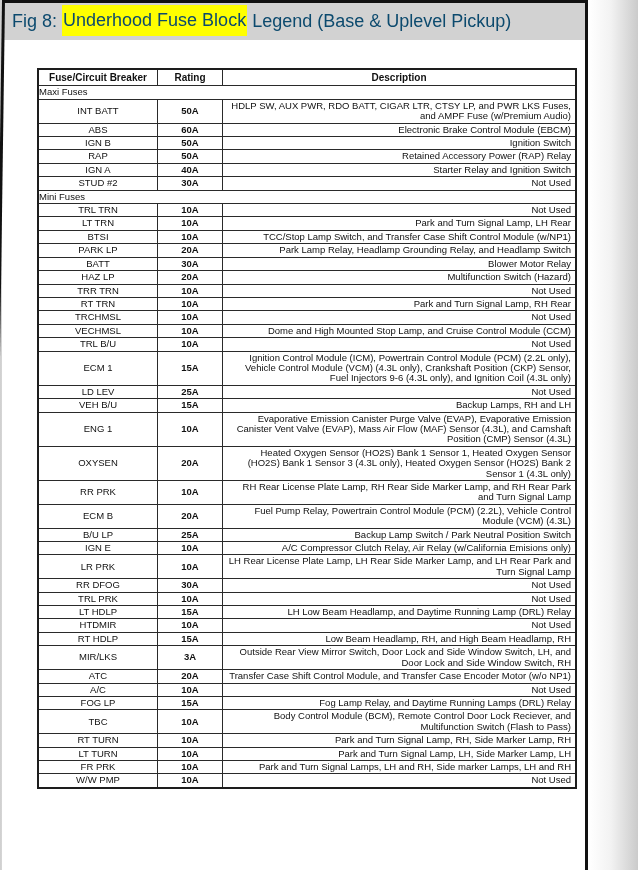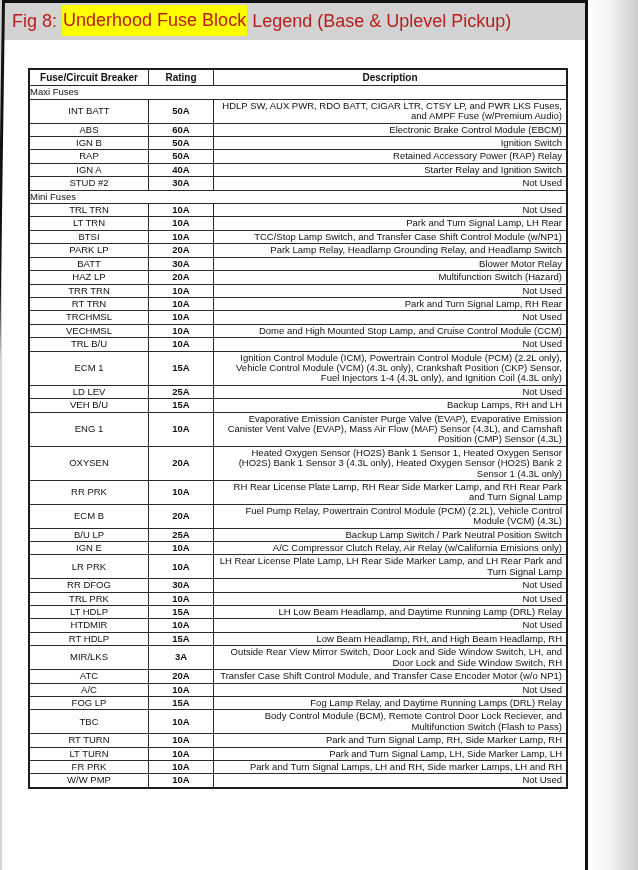--- a/index.html
+++ b/index.html
@@ -23,31 +23,31 @@
     box-sizing: border-box; background: #ffffff;
   }
   .left-border {
     position: absolute; left: 2px; top: 0; width: 3px; height: 890px;
     background: #111;
     transform: rotate(0.8deg); transform-origin: 0 0;
   }
   .title-bar {
     position: absolute; left: 0; top: 0; right: 0; height: 37px;
     background: #d2d2d2;
-    font-size: 18px; line-height: 37px; color: #b91c1c;
+    font-size: 18px; line-height: 37px; color: #0c4a6e;
     padding-left: 10px; box-sizing: border-box;
     white-space: nowrap;
   }
   .hl {
     background: #ffff00;
     display: inline-block; line-height: 31px; padding: 0 1px;
     vertical-align: middle; margin-top: -3px;
   }
   .table-wrap {
-    position: absolute; left: 26px; top: 65px; width: 540px;
+    position: absolute; left: 35px; top: 65px; width: 540px;
   }
   table.fuse {
     width: 100%; border-collapse: collapse;
     font-size: 9.5px; color: #111;
     border: 2.5px solid #1d1d1d;
     table-layout: fixed;
   }
   table.fuse th, table.fuse td {
     border: 1.5px solid #2a2a2a;
     padding: 1px 4px;
@@ -173,21 +173,21 @@
             <td class="col-desc">Dome and High Mounted Stop Lamp, and Cruise Control Module (CCM)</td>
           </tr>
           <tr>
             <td class="col-name">TRL B/U</td>
             <td class="col-rating">10A</td>
             <td class="col-desc">Not Used</td>
           </tr>
           <tr>
             <td class="col-name">ECM 1</td>
             <td class="col-rating">15A</td>
-            <td class="col-desc">Ignition Control Module (ICM), Powertrain Control Module (PCM) (2.2L only), Vehicle Control Module (VCM) (4.3L only), Crankshaft Position (CKP) Sensor, Fuel Injectors 1-4 (4.3L only), and Ignition Coil (4.3L only)</td>
+            <td class="col-desc">Ignition Control Module (ICM), Powertrain Control Module (PCM) (2.2L only), Vehicle Control Module (VCM) (4.3L only), Crankshaft Position (CKP) Sensor, Fuel Injectors 9-6 (4.3L only), and Ignition Coil (4.3L only)</td>
           </tr>
           <tr>
             <td class="col-name">LD LEV</td>
             <td class="col-rating">25A</td>
             <td class="col-desc">Not Used</td>
           </tr>
           <tr>
             <td class="col-name">VEH B/U</td>
             <td class="col-rating">15A</td>
             <td class="col-desc">Backup Lamps, RH and LH</td>

